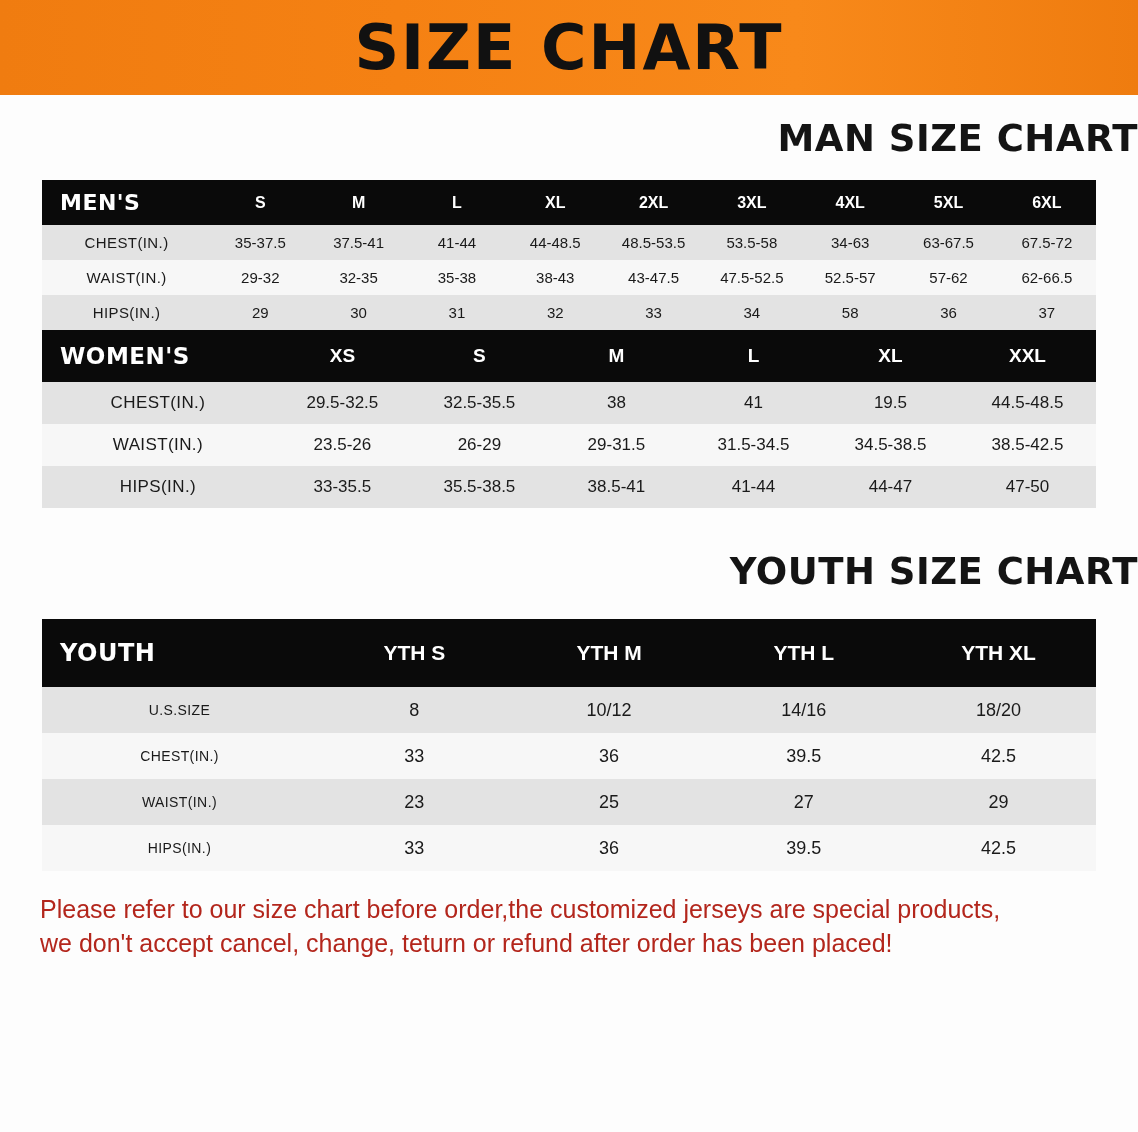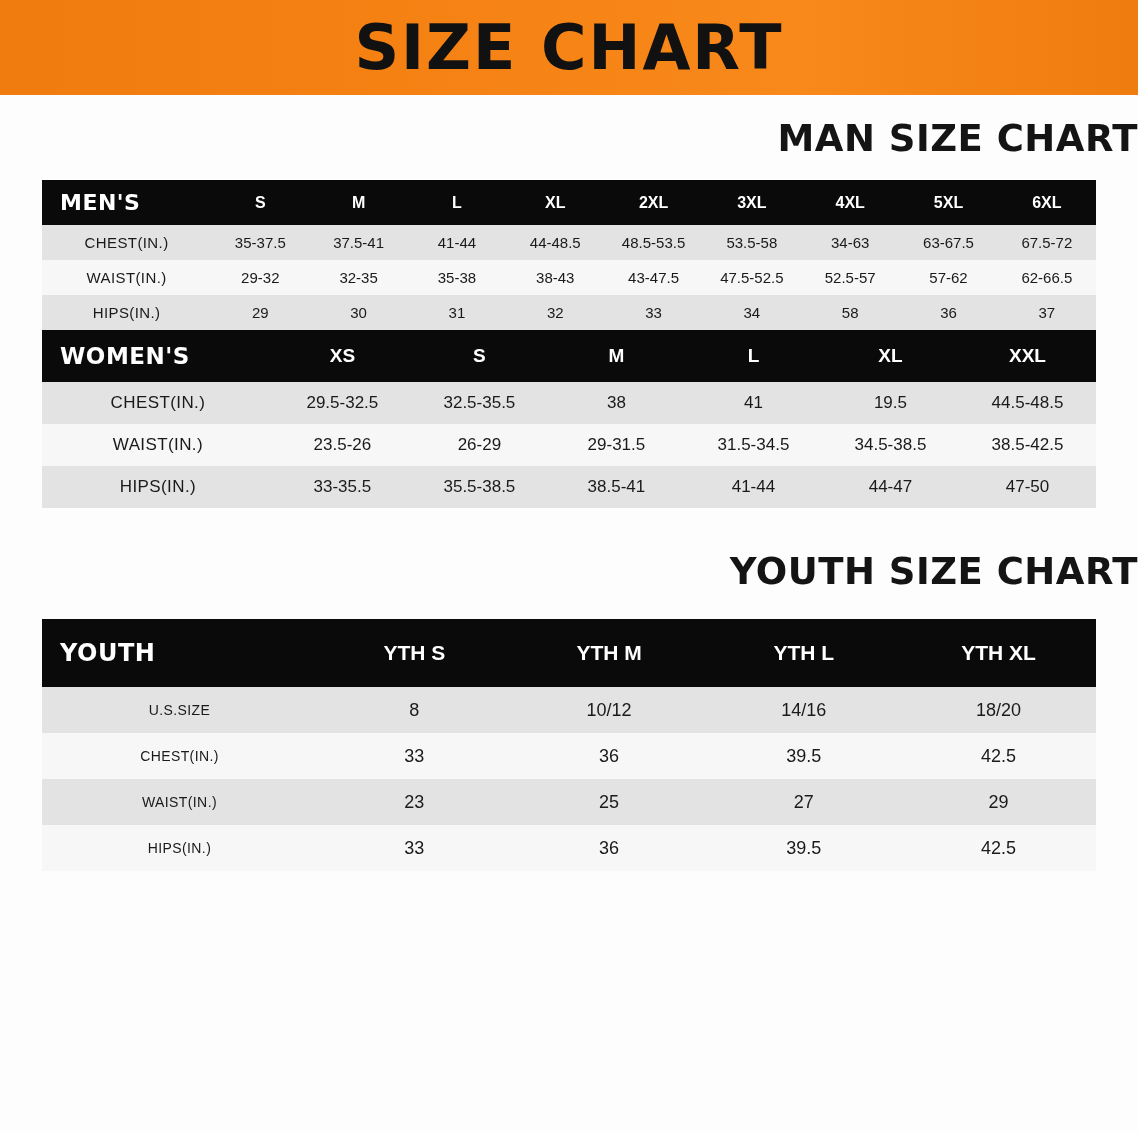--- a/index.html
+++ b/index.html
@@ -319,14 +319,18 @@
           <td class="label-col">HIPS(IN.)</td>
           <td>33</td>
           <td>36</td>
           <td>39.5</td>
           <td>42.5</td>
         </tr>
       </tbody>
     </table>
   </div>
 
+  <div class="footer-note">
+    <div>Please refer to our size chart before order,the customized jerseys are special products,</div>
+    <div>we don't accept cancel, change, teturn or refund after order has been placed!</div>
+  </div>
 
 </div>
 
 </body></html>

